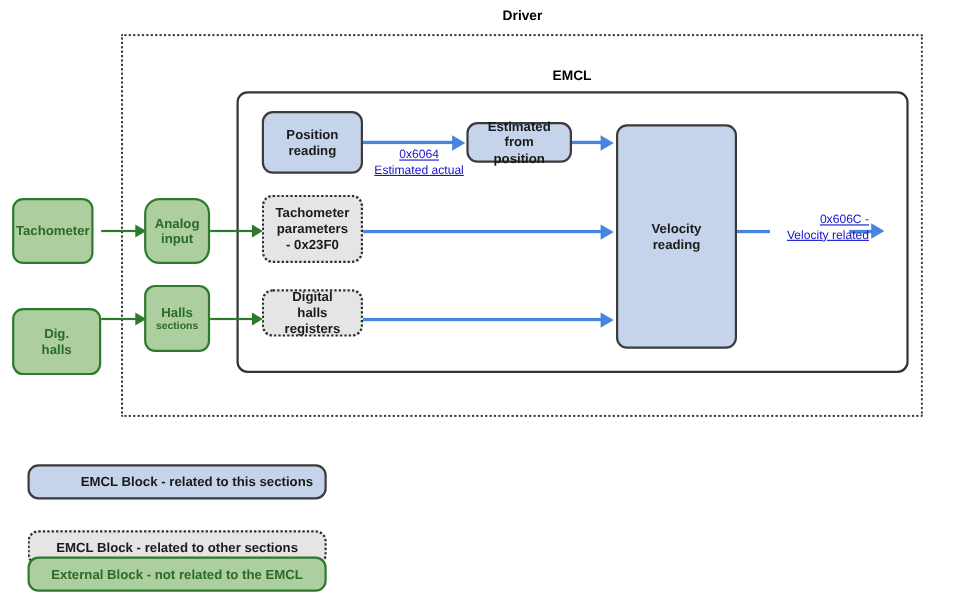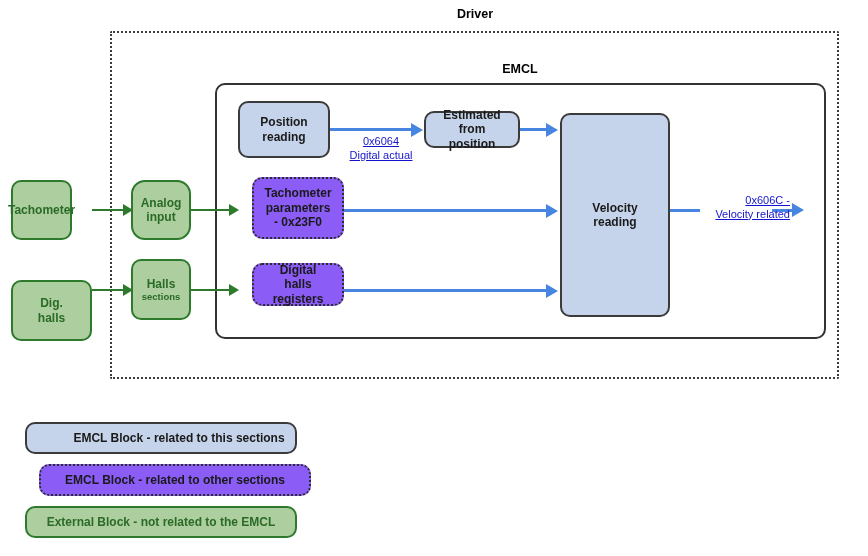--- a/index.html
+++ b/index.html
@@ -66,33 +66,32 @@
     font-size: 12px;
     font-weight: bold;
     padding: 2px 12px;
   }
   .node-emcl-this {
     background: #c5d4ea;
     border: 2.2px solid #3b3b3b;
     color: #1a1a1a;
   }
   .node-emcl-other {
-    background: #8b5cf6;
+    background: #e5e5e5;
     border: 2.2px dotted #2b2b2b;
     color: #1a1a1a;
-    margin-left: 14px;
   }
   .node-external {
     background: #adce9e;
     border: 2px solid #2d7a2d;
     color: #2a6b27;
   }
 
   
-  #node-tachometer      { left: 11px;  top: 180px; width: 61px;  height: 60px; }
+  #node-tachometer      { left: 11px;  top: 180px; width: 74px;  height: 60px; }
   #node-dig-halls       { left: 11px;  top: 259px; width: 81px;  height: 61px; margin-top: 21px; }
   #node-analog-input    { left: 131px; top: 180px; width: 60px;  height: 60px; border-radius: 14px; }
   #node-halls-connector { left: 131px; top: 259px; width: 60px;  height: 61px;
                           flex-direction: column; }
   #node-halls-connector .hc-sub { font-size: 9.5px; }
   #node-position-reading{ left: 238px; top: 101px; width: 92px;  height: 57px; }
   #node-tach-params     { left: 238px; top: 177px; width: 92px;  height: 62px; }
   #node-digital-halls   { left: 238px; top: 263px; width: 92px;  height: 43px; }
   #node-estimated       { left: 424px; top: 111px; width: 96px;  height: 37px; }
   #node-velocity        { left: 560px; top: 113px; width: 110px; height: 204px;
@@ -146,21 +145,21 @@
     align-items: center;
     justify-content: center;
     border-radius: 10px;
     font-size: 12px;
     font-weight: bold;
     left: 25px;
     width: 272px;
     height: 32px;
   }
   #legend-this  { top: 422px; padding-left: 36px; }
-  #legend-other { top: 464px; }
+  #legend-other { top: 482px; }
   #legend-ext   { top: 506px; }
 </style>
 </head>
 <body>
 
 <div id="canvas">
 
   <div class="container-box driver-box"></div>
   <div class="container-label driver-label">Driver</div>
 
@@ -190,21 +189,21 @@
 
   <div class="line line-blue" style="left:330px; top:289px; width:218px;"></div>
   <div class="arrow arrow-blue" style="left:546px; top:284px;"></div>
 
   <div class="line line-blue" style="left:670px; top:209px; width:30px;"></div>
   <div class="line line-blue" style="left:772px; top:209px; width:22px;"></div>
   <div class="arrow arrow-blue" style="left:792px; top:203px;"></div>
 
   <div class="edge-label" id="label-0x6064">
     <div>0x6064</div>
-    <div>Digital actual</div>
+    <div>Estimated actual</div>
   </div>
   <div class="edge-label" id="label-0x606c">
     <div>0x606C -</div>
     <div>Velocity related</div>
   </div>
 
   <div class="node node-external" id="node-tachometer">Tachometer</div>
 
   <div class="node node-external" id="node-dig-halls">Dig. halls</div>
 

